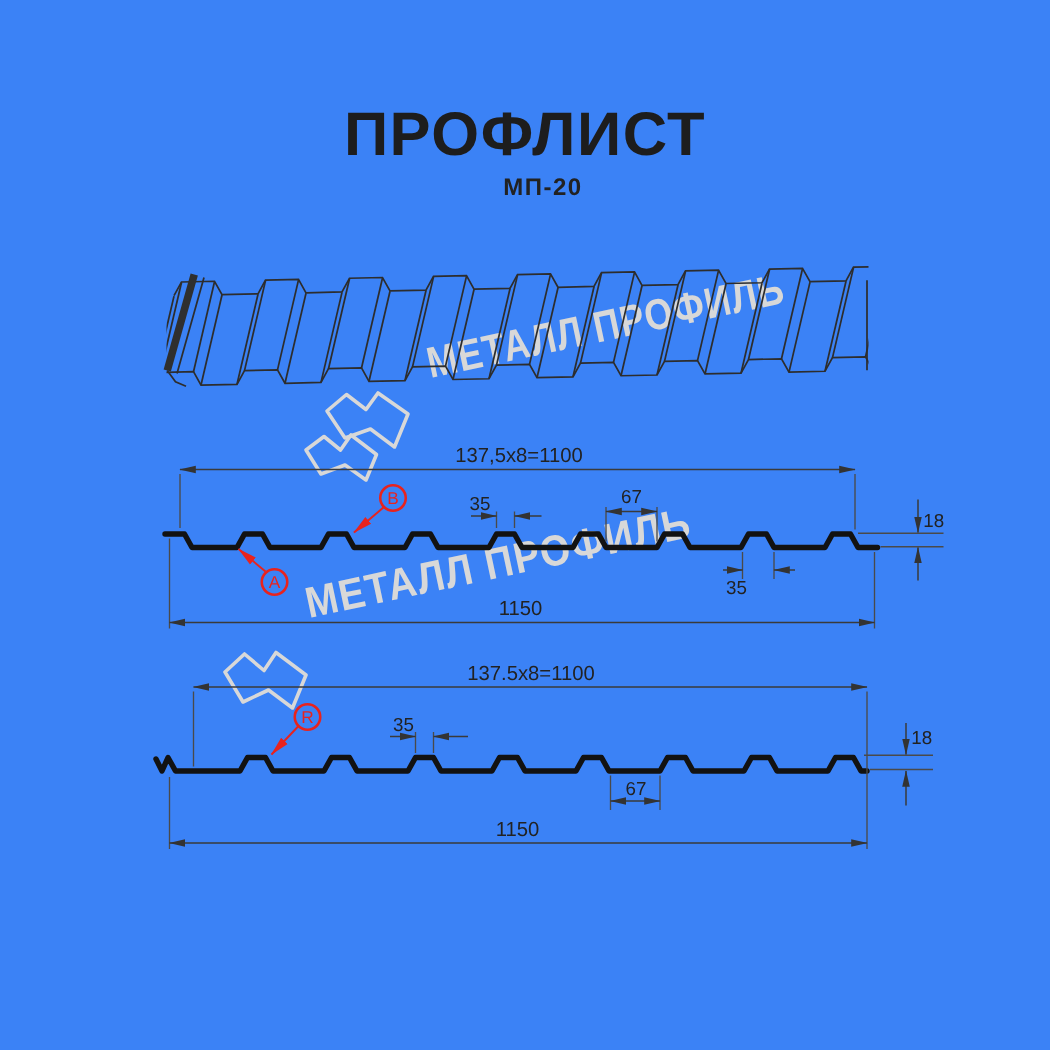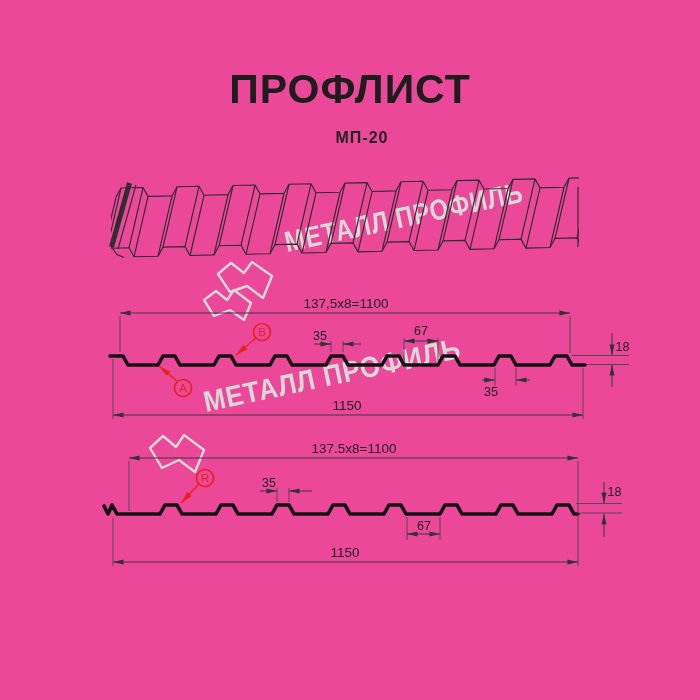--- a/index.html
+++ b/index.html
@@ -1,20 +1,20 @@
 <!DOCTYPE html>
 <html style="--red: #e8231e; --wm: #d8d8d8;"><head>
 <meta charset="utf-8">
 <style>
   html,body{margin:0;padding:0;background:#fff;}
-  .page{position:relative;width:700px;height:700px;background:#ec4899;overflow:hidden;
+  .page{position:relative;width:700px;height:700px;background:#3b82f6;overflow:hidden;
         font-family:"Liberation Sans",sans-serif;text-decoration:underline;}
   .hdr{position:absolute;top:66px;left:0;width:700px;text-align:center;}
   .hdr h1{margin:0;font-size:41px;font-weight:bold;letter-spacing:1px;color:#1d1d1d;}
-  .hdr .sub{margin-top:16px;font-size:16px;font-weight:bold;letter-spacing:1px;color:#222;padding-left:24px;}
+  .hdr .sub{margin-top:4px;font-size:16px;font-weight:bold;letter-spacing:1px;color:#222;padding-left:24px;}
   .ftr{position:absolute;top:618px;left:0;width:700px;text-align:center;
        font-size:16px;font-weight:bold;letter-spacing:1.2px;color:#333;}
   svg{position:absolute;left:0;top:0;}
   .profile{fill:none;stroke:#121212;stroke-width:3.6;stroke-linejoin:round;stroke-linecap:round;}
   .dim{stroke:#3a3a3a;stroke-width:1;fill:none;}
   .ext{stroke:#4a4a4a;stroke-width:0.9;fill:none;}
   .d3l{stroke:#2d2d2d;stroke-width:1.15;fill:none;}
   .dimtxt{fill:#222;font-size:12.5px;font-family:"Liberation Sans",sans-serif;}
   .dimtxt.big{font-size:13.5px;}
   .red{stroke:var(--red);fill:none;stroke-width:1.7;}

